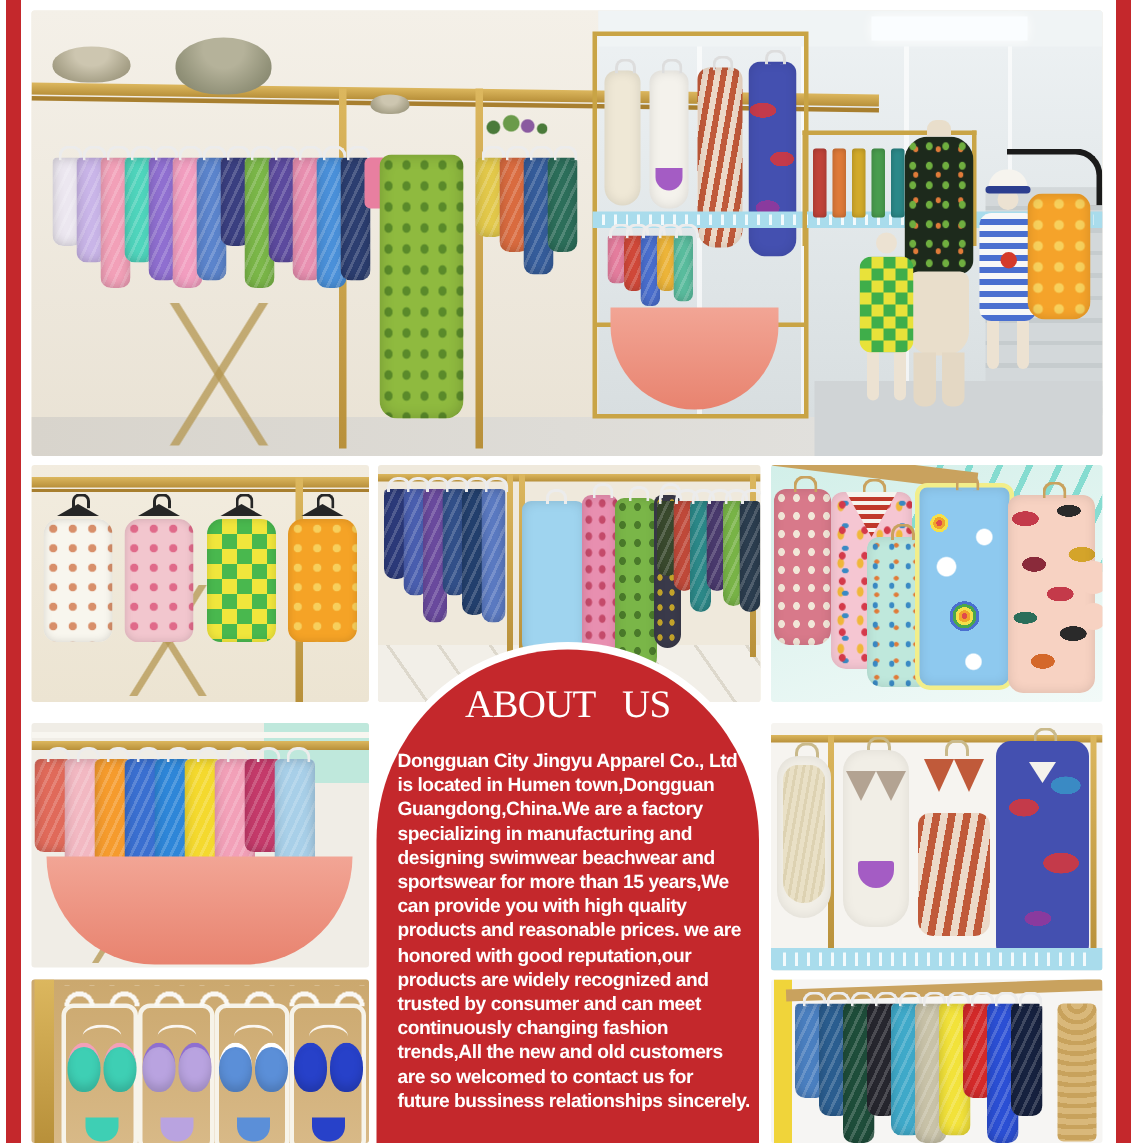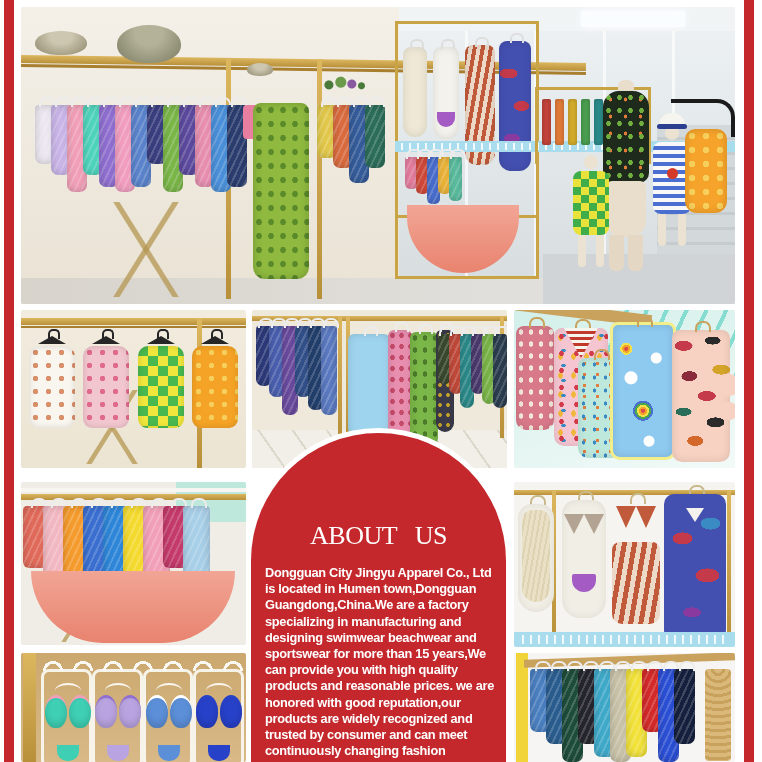--- a/index.html
+++ b/index.html
@@ -248,21 +248,21 @@
   
   .hh-yellow{position:absolute;left:2px;top:0;width:12px;height:100%;background:#f0d43a;}
   .hh-rail{position:absolute;left:10px;top:3px;right:0;height:8px;background:#c9a25e;transform:rotate(-2deg);}
   .hh-row{left:16px;top:16px;--gh:88px;} .hh-row .g{width:21px;margin-right:-5px;}
   .hh-tan{position:absolute;right:4px;top:16px;width:26px;height:92px;border-radius:4px;
       background:repeating-radial-gradient(circle at 50% 0,#d9b87a 0 4px,#c8a25c 4px 7px);}
 
   
   .arch{position:absolute;left:251px;top:433px;width:255px;height:329px;background:#c4282c;
       border-radius:128px 128px 0 0;box-shadow:0 0 0 5px #fff;z-index:5;}
-  .arch-title{margin:90px 0 0;text-align:center;color:#fff;
+  .arch-title{margin:24px 0 0;text-align:center;color:#fff;
       font:400 26px/1 "Liberation Serif",serif;letter-spacing:-.5px;word-spacing:12px;}
   .arch-text{margin:16px 6px 0 14px;color:#fff;white-space:pre-line;
       font:700 12.8px/16.2px "Liberation Sans",sans-serif;letter-spacing:-.3px;}
 </style>
 </head>
 <body>
 
 <div id="canvas">
 
   <div class="stripe stripe-l"></div>

